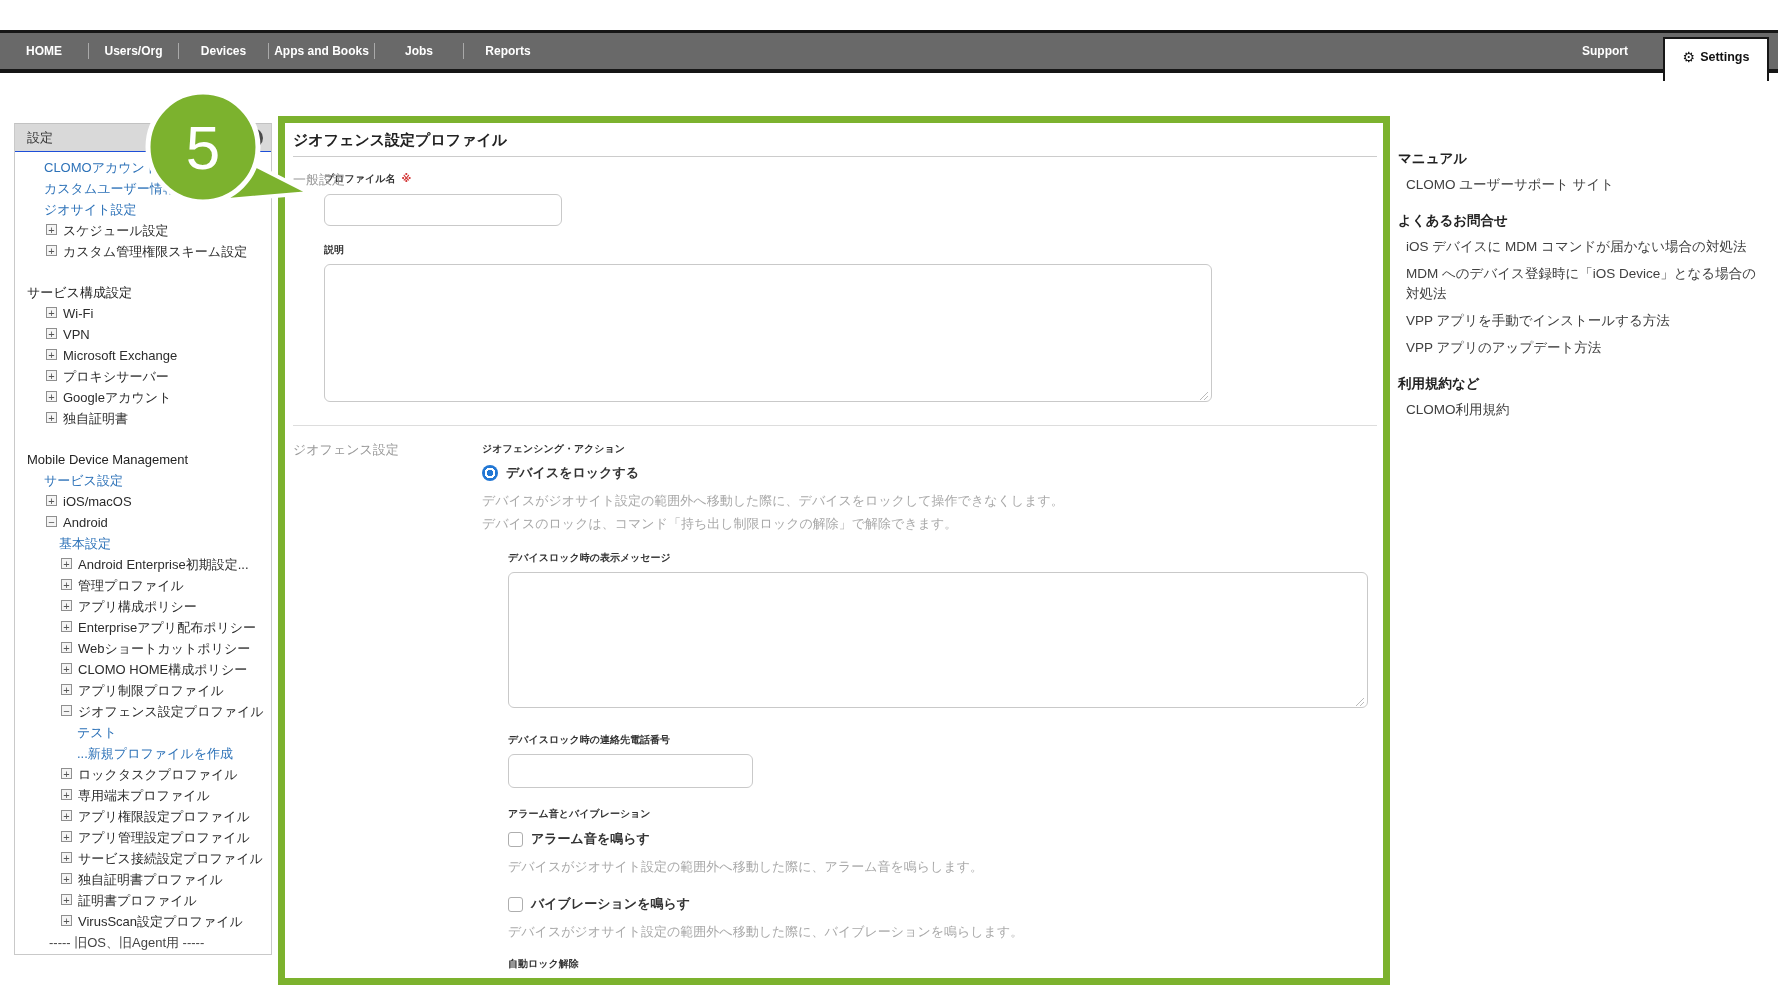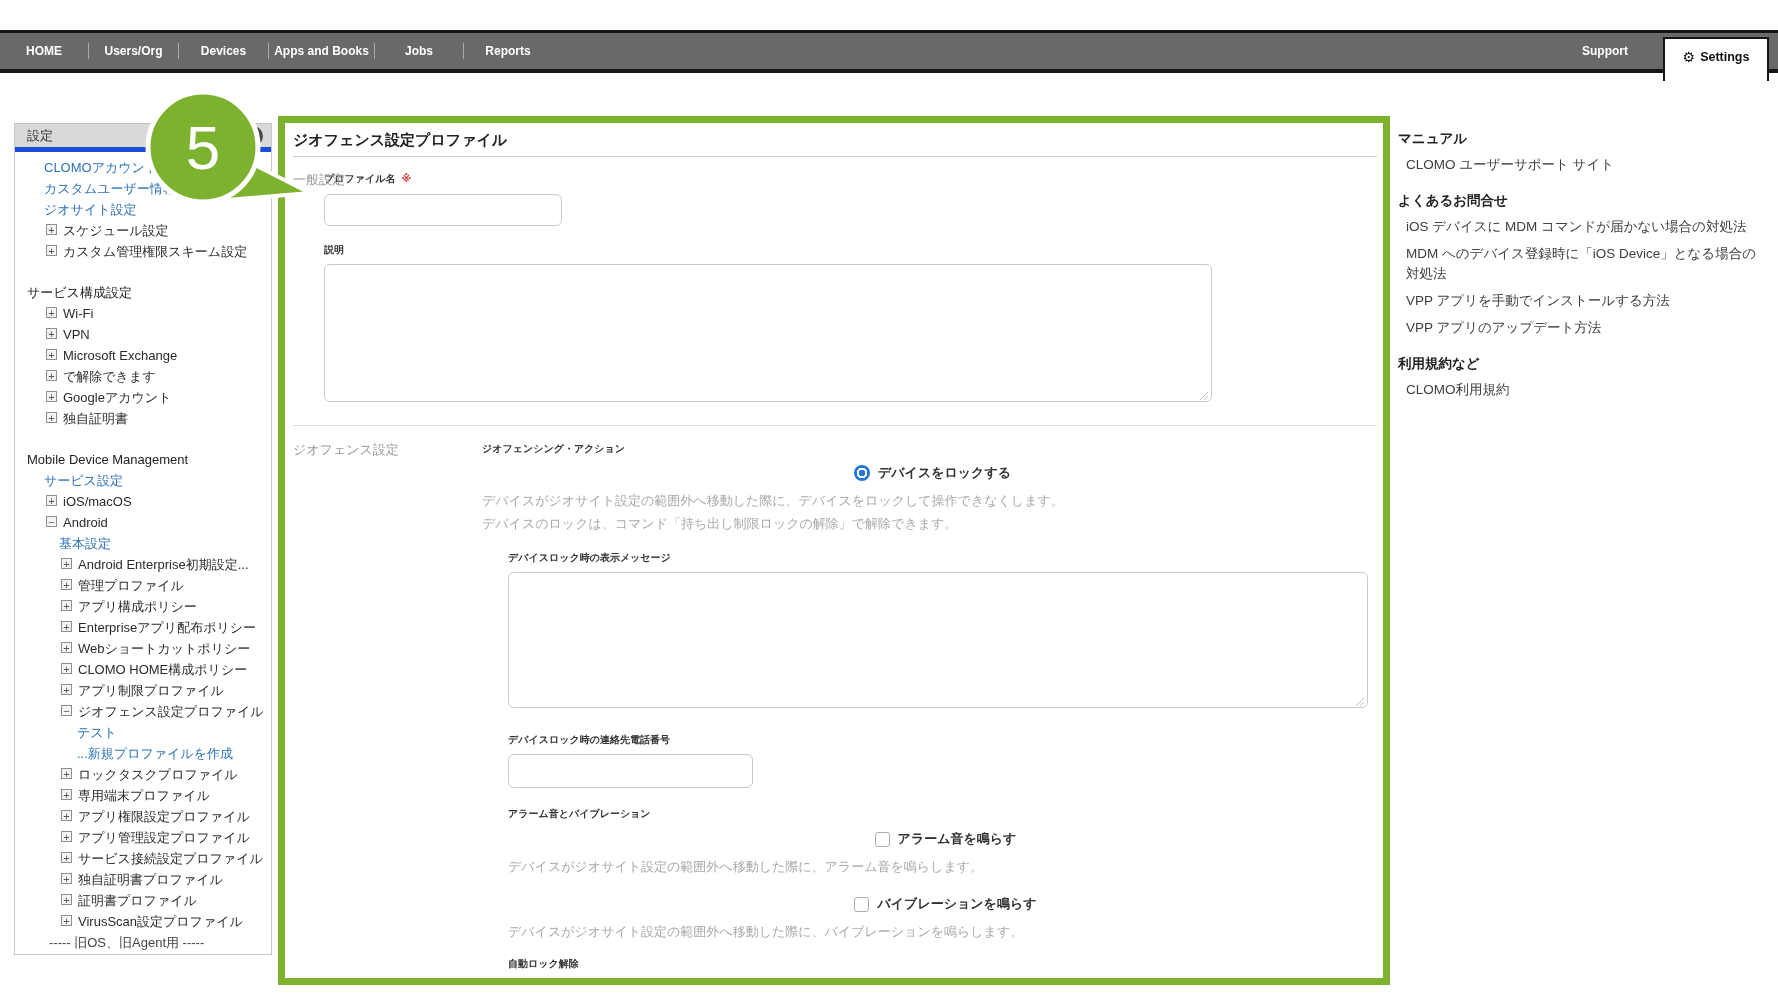--- a/index.html
+++ b/index.html
@@ -16,21 +16,21 @@
                align-items:center;justify-content:center;color:#fff;font-size:12px;font-weight:bold;}
   .settings-tab{position:absolute;left:1663px;top:37px;width:106px;height:44px;background:#fff;
                 border:2px solid #161616;border-bottom:none;z-index:6;box-sizing:border-box;
                 display:flex;align-items:flex-start;justify-content:center;padding-top:11px;
                 font-size:12.5px;font-weight:bold;color:#111;cursor:pointer;}
   .gear{margin-right:5px;font-size:14px;line-height:14px;}
 
   
   .sidebar{position:absolute;left:14px;top:123px;width:258px;height:832px;background:#fff;
            border:1px solid #c9c9c9;border-top:1px solid #c2c2c2;box-sizing:border-box;overflow:hidden;z-index:1;}
-  .sidebar-header{height:28px;background:#d9d9d9;border-bottom:5px solid #1d4ed8;display:flex;
+  .sidebar-header{height:28px;background:#d9d9d9;border-bottom:1px solid #1d4ed8;display:flex;
                   align-items:center;padding:0 8px 0 12px;font-size:13px;color:#333;box-sizing:border-box;}
   .help-badge{width:20px;height:20px;border-radius:50%;background:#4a4a4a;color:#fff;display:flex;
               align-items:center;justify-content:center;font-size:12px;margin-left:auto;cursor:pointer;}
   .tree{padding-top:5px;font-size:13px;color:#2b2b2b;}
   .trow{line-height:21px;white-space:nowrap;overflow:hidden;}
   .trow.gap{margin-top:20px;}
   .t-header{padding-left:12px;color:#222;}
   .t-link1{padding-left:29px;}
   .t-node1{padding-left:31px;}
   .t-link2{padding-left:44px;}
@@ -57,30 +57,30 @@
   .sec-label{position:absolute;left:8px;font-size:13px;color:#999;}
   .fld-label{font-size:10px;font-weight:600;color:#333;line-height:16px;}
   .req{color:#d43a3a;margin-left:6px;}
   .desc{font-size:13px;color:#a9a9a9;line-height:17px;}
   input[type=text],textarea{border:1px solid #c9c9c9;border-radius:6px;box-sizing:border-box;
         font-family:inherit;font-size:13px;padding:4px 8px;resize:none;outline:none;background:#fff;}
   .ta-wrap{position:relative;display:inline-block;}
   .corner{position:absolute;right:4px;bottom:6px;width:10px;height:10px;
           background:repeating-linear-gradient(135deg,transparent 0 2px,#bbb 2px 3px);
           clip-path:polygon(100% 0,100% 100%,0 100%);cursor:nwse-resize;}
-  .radio-row,.check-row{display:flex;align-items:center;justify-content:center;}
+  .radio-row,.check-row{display:flex;align-items:center;}
   .radio{width:16px;height:16px;border-radius:50%;margin-right:8px;flex:none;cursor:pointer;
          background:radial-gradient(circle,#2277d4 0 3.5px,#fff 3.5px 5.5px,#2277d4 5.5px 8px);}
   .checkbox{width:15px;height:15px;border:1.5px solid #aeaeae;border-radius:3px;background:#fff;
             margin-right:8px;flex:none;box-sizing:border-box;cursor:pointer;}
   .bold-label{font-size:13px;font-weight:600;color:#333;}
   .nested{margin-left:26px;}
 
   
-  .help{position:absolute;left:1398px;top:130px;width:360px;font-size:13.5px;z-index:1;}
+  .help{position:absolute;left:1398px;top:150px;width:360px;font-size:13.5px;z-index:1;}
   .help-heading{font-weight:bold;color:#222;margin-top:17px;line-height:18px;}
   .help-heading:first-child{margin-top:0;}
   .help-link{color:#404040;margin:7px 0 0 8px;line-height:20px;cursor:pointer;}
 </style>
 </head>
 <body>
 
 <div id="root">
 
   <div class="topnav">
@@ -112,21 +112,21 @@
     <div class="tree" id="sidebar-tree">
         <div class="trow t-link1 t-blue"><span>CLOMOアカウント設定</span></div>
         <div class="trow t-link1 t-blue"><span>カスタムユーザー情報設定</span></div>
         <div class="trow t-link1 t-blue"><span>ジオサイト設定</span></div>
         <div class="trow t-node1"><span class="pm">+</span><span>スケジュール設定</span></div>
         <div class="trow t-node1"><span class="pm">+</span><span>カスタム管理権限スキーム設定</span></div>
         <div class="trow t-header gap"><span>サービス構成設定</span></div>
         <div class="trow t-node1"><span class="pm">+</span><span>Wi-Fi</span></div>
         <div class="trow t-node1"><span class="pm">+</span><span>VPN</span></div>
         <div class="trow t-node1"><span class="pm">+</span><span>Microsoft Exchange</span></div>
-        <div class="trow t-node1"><span class="pm">+</span><span>で解除できます</span></div>
+        <div class="trow t-node1"><span class="pm">+</span><span>プロキシサーバー</span></div>
         <div class="trow t-node1"><span class="pm">+</span><span>Googleアカウント</span></div>
         <div class="trow t-node1"><span class="pm">+</span><span>独自証明書</span></div>
         <div class="trow t-header gap"><span>Mobile Device Management</span></div>
         <div class="trow t-link1 t-blue"><span>サービス設定</span></div>
         <div class="trow t-node1"><span class="pm">+</span><span>iOS/macOS</span></div>
         <div class="trow t-node1"><span class="pm">−</span><span>Android</span></div>
         <div class="trow t-link2 t-blue"><span>基本設定</span></div>
         <div class="trow t-node2"><span class="pm">+</span><span>Android Enterprise初期設定...</span></div>
         <div class="trow t-node2"><span class="pm">+</span><span>管理プロファイル</span></div>
         <div class="trow t-node2"><span class="pm">+</span><span>アプリ構成ポリシー</span></div>

